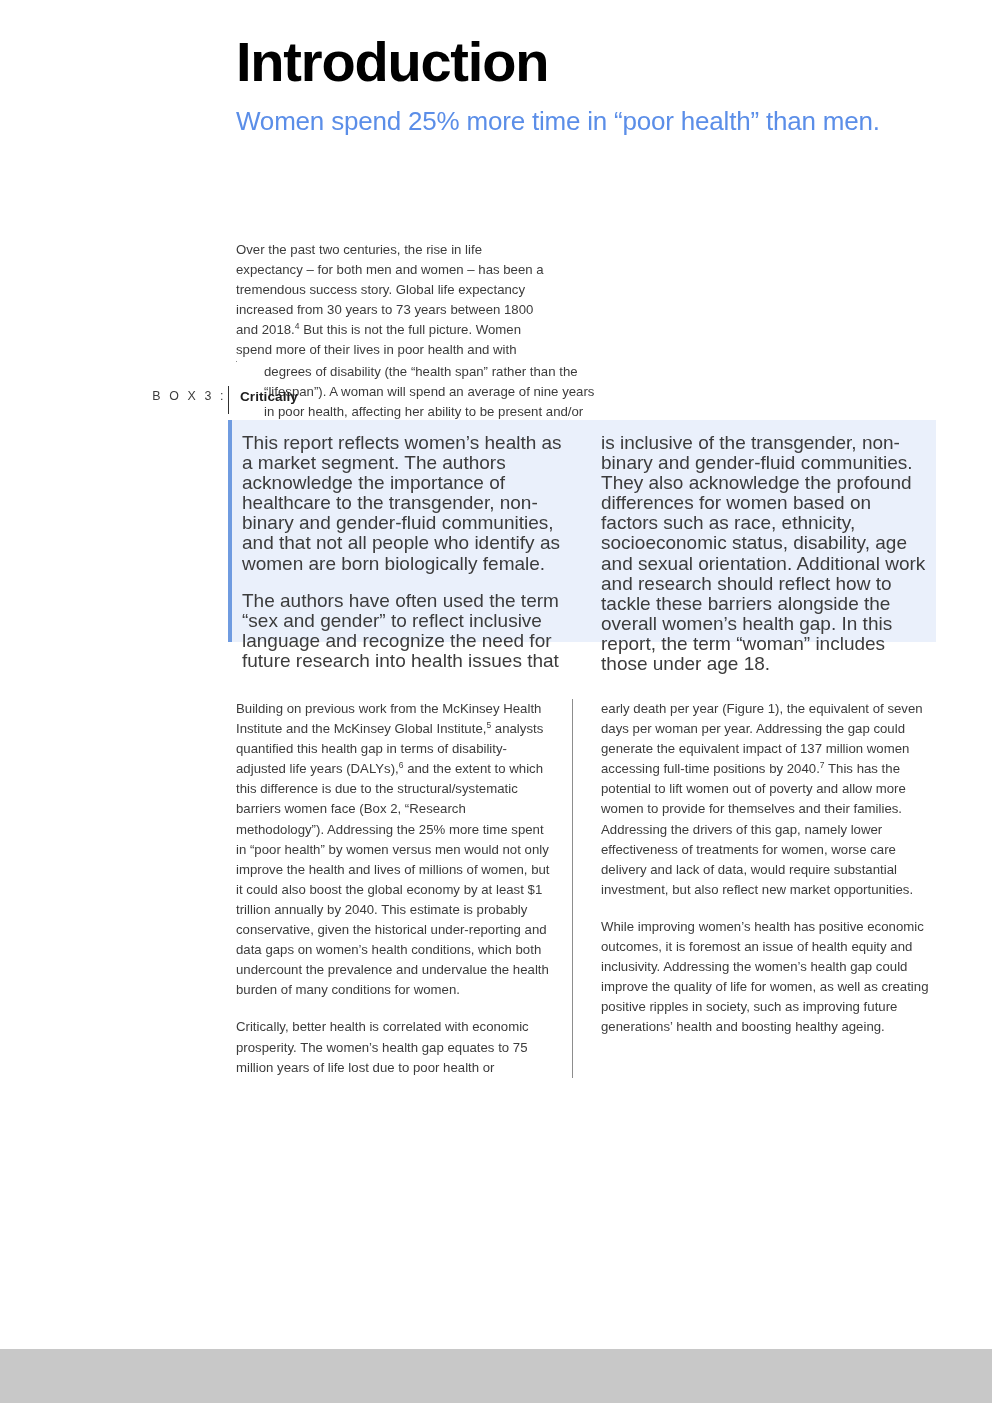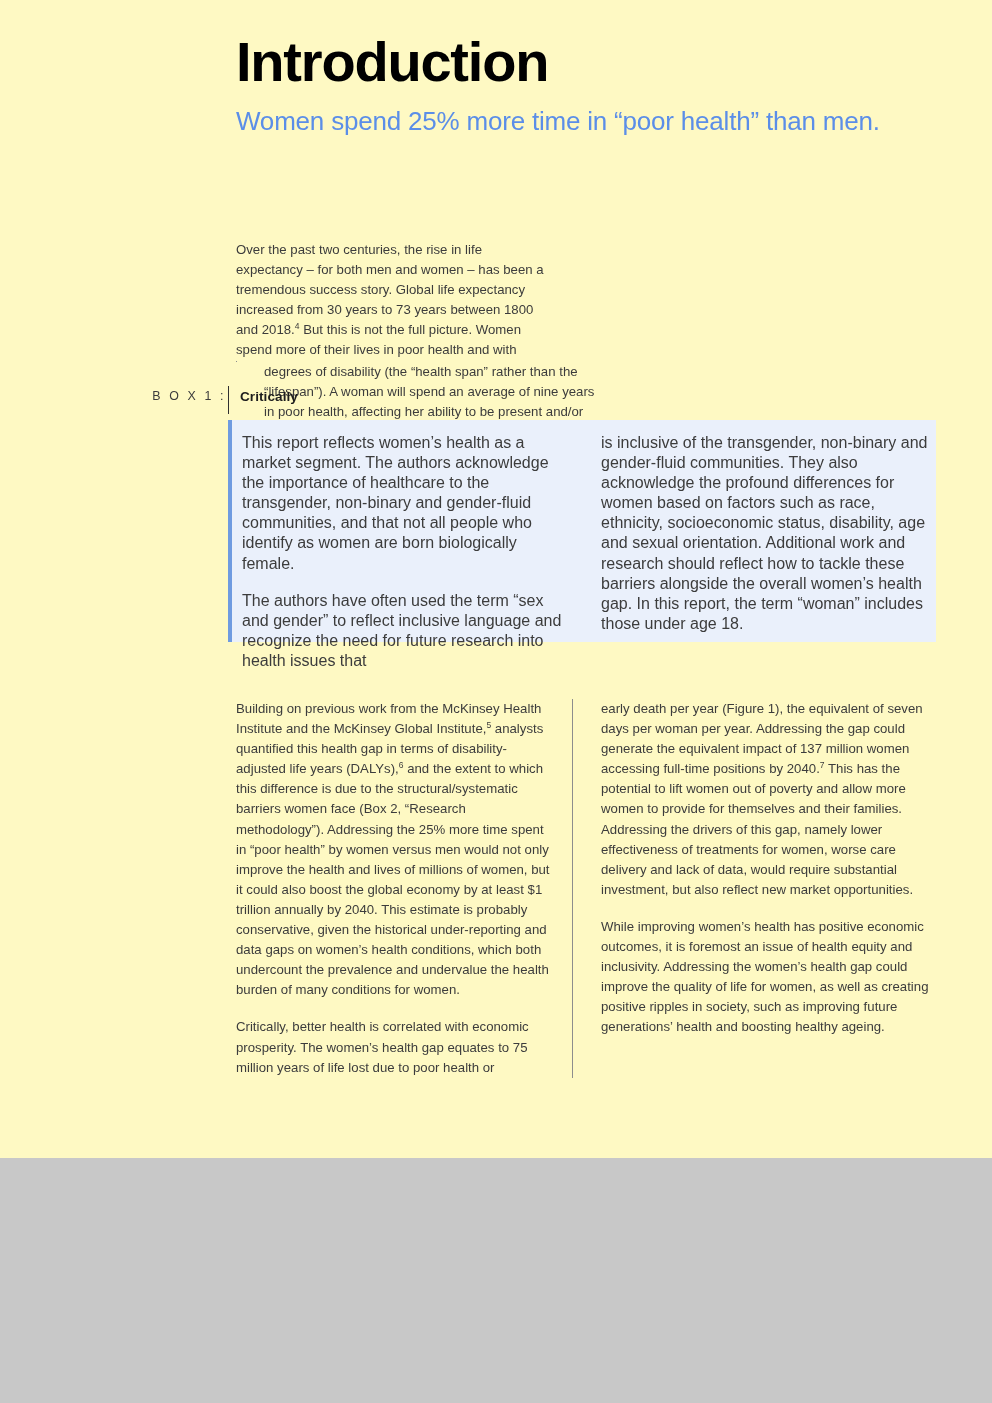--- a/index.html
+++ b/index.html
@@ -6,22 +6,22 @@
     margin: 0;
     padding: 0;
     background: #c8c8c8;
   }
   body {
     font-family: "Liberation Sans", sans-serif;
   }
   .page {
     position: relative;
     width: 992px;
-    height: 1158px;
-    background: #fef9c3;
+    height: 1349px;
+    background: #ffffff;
     overflow: hidden;
     box-sizing: border-box;
   }
 
   
   .title-block {
     position: absolute;
     left: 236px;
     top: 33px;
     width: 700px;
@@ -144,21 +144,21 @@
     padding-right: 20px;
     box-sizing: border-box;
   }
   .box-col-right {
     width: 348px;
     padding-left: 12px;
     box-sizing: border-box;
   }
   p.boxtext {
     margin: 0 0 17px 0;
-    font-size: 16px;
+    font-size: 19px;
     line-height: 20.1px;
     color: #3c3c3c;
   }
   p.boxtext:last-child { margin-bottom: 0; }
 
   
   #main-section {
     left: 236px;
     top: 679px;
     width: 700px;
@@ -196,21 +196,21 @@
   <div class="cols" id="intro-section">
     <div class="col col-left">
       <p class="body">Over the past two centuries, the rise in life expectancy – for both men and women – has been a tremendous success story. Global life expectancy increased from 30 years to 73 years between 1800 and 2018.<sup>4</sup> But this is not the full picture. Women spend more of their lives in poor health and with</p>
     </div>
     <div class="divider"></div>
     <div class="col col-right">
       <p class="body">degrees of disability (the “health span” rather than the “lifespan”). A woman will spend an average of nine years in poor health, affecting her ability to be present and/or productive at home, in the workforce and in the community, and reducing her earning potential.</p>
     </div>
   </div>
 
-  <div class="box-label">B O X   1 :</div>
+  <div class="box-label">B O X   3 :</div>
   <div class="box-heading-rule"></div>
   <div class="box-heading">Critically</div>
 
   <div class="box-panel">
     <div class="box-accent"></div>
     <div class="box-cols">
       <div class="box-col-left">
         <p class="boxtext">This report reflects women’s health as a market segment. The authors acknowledge the importance of healthcare to the transgender, non-binary and gender-fluid communities, and that not all people who identify as women are born biologically female.</p>
         <p class="boxtext">The authors have often used the term “sex and gender” to reflect inclusive language and recognize the need for future research into health issues that</p>
       </div>

